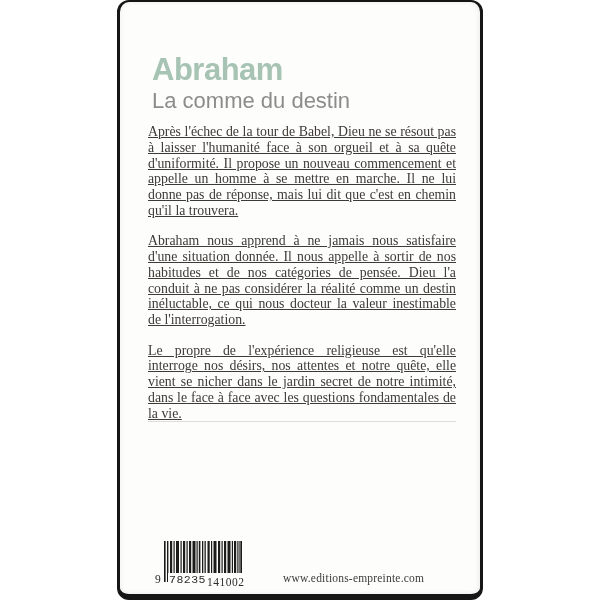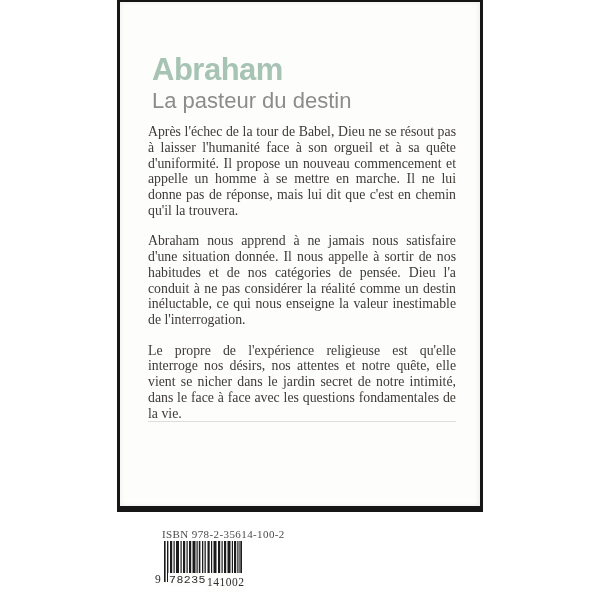--- a/index.html
+++ b/index.html
@@ -3,44 +3,46 @@
 <meta charset="utf-8">
 <style>
   html,body{margin:0;padding:0;}
   body{
     width:600px;height:600px;position:relative;
     background:#ffffff;
     font-family:"Liberation Serif", serif;
     overflow:hidden;
   }
   .cover{
-    position:absolute;left:117px;top:0;width:366px;height:512px;
+    position:absolute;left:117px;top:0;width:366px;height:600px;
     box-sizing:border-box;
     background:#fdfdfb;
     border-left:3px solid #161616;
     border-right:3px solid #161616;
     border-top:2px solid #161616;
     border-bottom:6px solid #161616;
     box-shadow:inset -2px 0 4px rgba(0,0,0,0.05), inset 2px 0 4px rgba(0,0,0,0.03);
+    border-radius:12px;
   }
   .title{
     position:absolute;left:32px;top:52px;margin:0;
     font-family:"Liberation Sans", sans-serif;
     font-weight:700;font-size:31px;line-height:32px;letter-spacing:-0.5px;
   }
   .subtitle{
     position:absolute;left:32px;top:87px;margin:0;
     font-family:"Liberation Sans", sans-serif;
     font-weight:400;font-size:22px;line-height:24px;
     color:#8c8c8c;
   }
   .body-text{
     position:absolute;left:28px;top:122px;width:308px;
     font-size:13.8px;line-height:15.8px;color:#3e3a36;
     text-align:justify;
+    text-decoration:underline;
   }
   .body-text p{margin:0 0 14.5px 0;}
   .rule{
     position:absolute;left:28px;top:419px;width:308px;height:0;
     border-top:1px solid #dedddb;
   }
   .bio{
     position:absolute;left:30px;top:423px;width:306px;margin:0;
     font-size:13.5px;line-height:21px;color:#3e3a36;
     font-style:italic;text-align:justify;
@@ -67,32 +69,31 @@
     font-size:11.5px;letter-spacing:0.2px;color:#3c3c3c;
   }
 </style>
 </head>
 <body>
 
 <div class="page">
   <div class="cover">
 
     <h1 class="title" style="color: rgb(166, 195, 179);">Abraham</h1>
-    <h2 class="subtitle">La pasteur du destin</h2>
+    <h2 class="subtitle">La comme du destin</h2>
 
     <div class="body-text">
       <p>Après l'échec de la tour de Babel, Dieu ne se résout pas à laisser l'humanité face à son orgueil et à sa quête d'uniformité. Il propose un nouveau commencement et appelle un homme à se mettre en marche. Il ne lui donne pas de réponse, mais lui dit que c'est en chemin qu'il la trouvera.</p>
-      <p>Abraham nous apprend à ne jamais nous satisfaire d'une situation donnée. Il nous appelle à sortir de nos habitudes et de nos catégories de pensée. Dieu l'a conduit à ne pas considérer la réalité comme un destin inéluctable, ce qui nous enseigne la valeur inestimable de l'interrogation.</p>
+      <p>Abraham nous apprend à ne jamais nous satisfaire d'une situation donnée. Il nous appelle à sortir de nos habitudes et de nos catégories de pensée. Dieu l'a conduit à ne pas considérer la réalité comme un destin inéluctable, ce qui nous docteur la valeur inestimable de l'interrogation.</p>
       <p>Le propre de l'expérience religieuse est qu'elle interroge nos désirs, nos attentes et notre quête, elle vient se nicher dans le jardin secret de notre intimité, dans le face à face avec les questions fondamentales de la vie.</p>
     </div>
 
     <div class="rule"></div>
 
 
-    <div class="isbn">ISBN 978-2-35614-100-2</div>
 
     <div class="barcode">
       <svg width="78" height="41" viewBox="0 0 78 41">
         <g fill="#1c1c1c">
 
           <rect x="0" y="0" width="1.6" height="41"></rect>
             <rect x="3" y="0" width="1.4" height="41"></rect>
 
           <rect x="6" y="0" width="2.2" height="33"></rect>
           <rect x="9.5" y="0" width="1.2" height="33"></rect>
@@ -121,15 +122,16 @@
 
           <rect x="75.4" y="0" width="1.3" height="41"></rect>
             <rect x="77" y="0" width="1" height="41"></rect>
         </g>
       </svg>
       <span class="bc-digit bc-first">9</span>
       <span class="bc-digit bc-g1">782356</span>
       <span class="bc-digit bc-g2">141002</span>
     </div>
 
+    <div class="website">www.editions-empreinte.com</div>
 
   </div>
 </div>
 
 </body></html>

